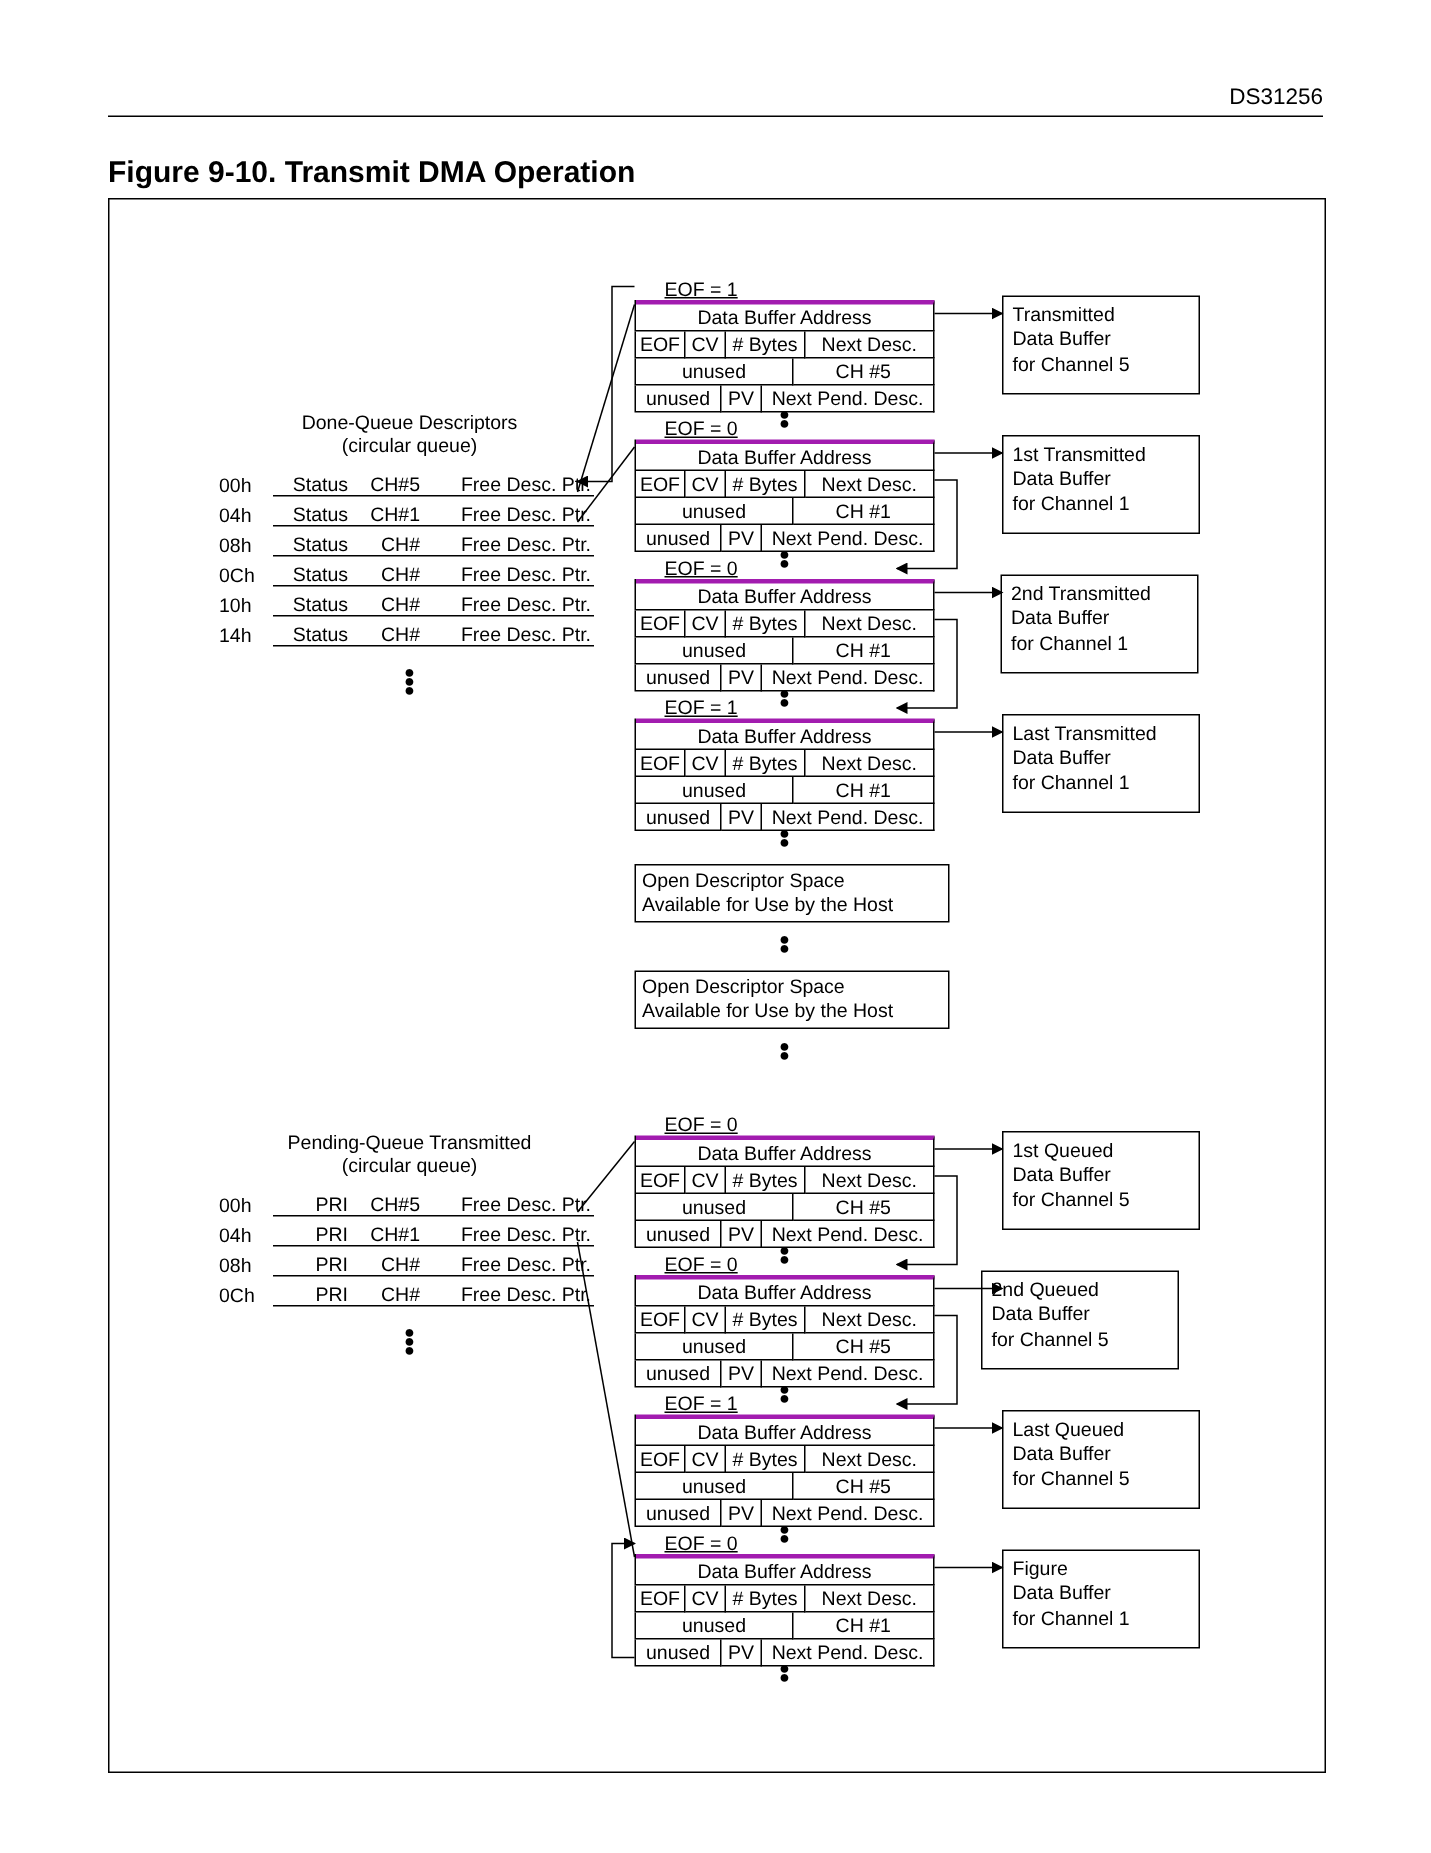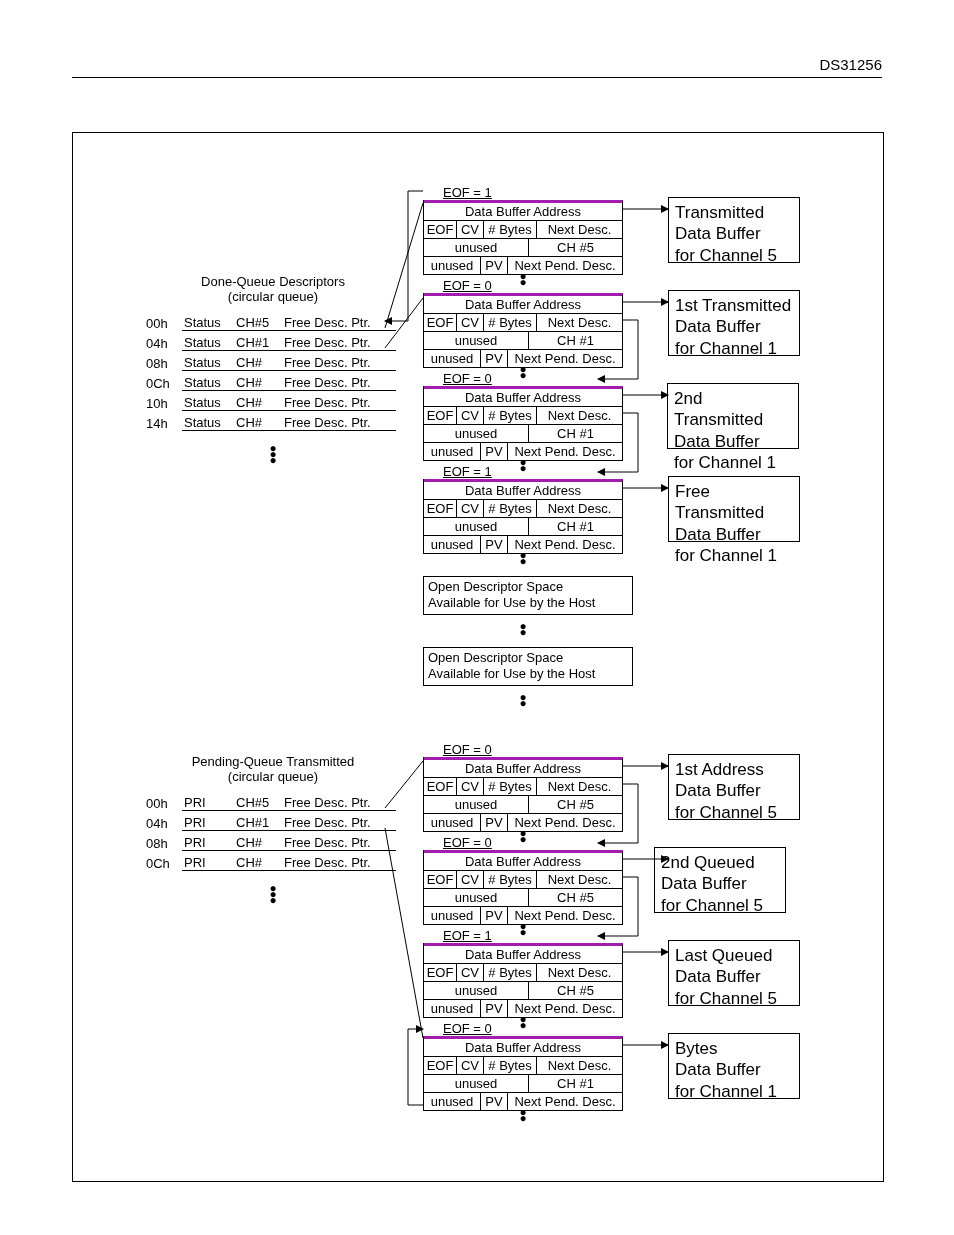--- a/index.html
+++ b/index.html
@@ -16,40 +16,41 @@
   .eof{position:absolute;font-size:13px;text-decoration:underline}
 
   .desc{position:absolute;width:200px;font-size:13px}
   .desc .row{display:flex;border-left:1px solid #000}
   .desc .cell{border-right:1px solid #000;border-bottom:1px solid #000;text-align:center;padding:0 2px;height:17px;line-height:17px;overflow:hidden}
   .desc .row:first-child .cell{border-top:3px solid #a21caf}
 
   .qtbl{position:absolute;font-size:13px}
   .qtbl .qrow{display:flex;height:20px;align-items:flex-end}
   .qtbl .addr{width:36px;text-align:left}
-  .qtbl .qc{border-bottom:1px solid #000;text-align:left;padding:0 2px}
+  .qtbl .qc{border-bottom:1px solid #000;text-align:right;padding:0 2px}
   .qtbl .qc1{width:48px}
   .qtbl .qc2{width:44px}
   .qtbl .qc3{width:110px}
 
   .open{position:absolute;font-size:13px;border:1px solid #000;width:200px;text-align:left;padding:2px 4px;line-height:1.25}
 
-  .buf{position:absolute;border:1px solid #000;width:118px;height:56px;font-size:17px;padding:4px 6px;line-height:1.25}
+  .buf{position:absolute;border:1px solid #000;width:118px;height:56px;font-size:13px;padding:4px 6px;line-height:1.25}
 
   .vdots{position:absolute;width:10px;text-align:center;font-size:12px;line-height:6px}
   .vdots span{display:block}
 
   svg.arrows{position:absolute;top:0;left:0;pointer-events:none}
 </style>
 </head>
 <body>
 
 <div class="page">
   <div class="hdr-id">DS31256</div>
   <div class="hdr-rule"></div>
+  <div class="fig-title">Figure 9-10. Transmit DMA Operation</div>
 
   <div class="frame">
 
     <div class="lbl lbl-c" style="top:142px;left:90px;width:220px">
       <span>Done-Queue Descriptors</span><br>
       <span>(circular queue)</span>
     </div>
 
     <div class="qtbl" style="top:178px;left:73px">
       <div class="qrow">
@@ -227,21 +228,21 @@
       <div class="row">
           <div class="cell" style="width:100px">unused</div>
           <div class="cell" style="flex:1"><span>CH #</span><span>1</span></div>
         </div>
       <div class="row">
           <div class="cell" style="width:52px">unused</div>
           <div class="cell" style="width:22px">PV</div>
           <div class="cell" style="flex:1">Next Pend. Desc.</div>
         </div>
     </div>
-    <div class="buf" style="top:343px;left:595px"><span>Free Transmitted</span><br><span>Data Buffer</span><br><span>for Channel 1</span></div>
+    <div class="buf" style="top:343px;left:595px"><span>Last Transmitted</span><br><span>Data Buffer</span><br><span>for Channel 1</span></div>
     <div class="vdots" style="top:419px;left:445px">
         <span>●</span>
         <span>●</span>
       </div>
 
     <div class="open" style="top:443px;left:350px">
       <span>Open Descriptor Space</span><br><span>Available for Use by the Host</span>
     </div>
     <div class="vdots" style="top:490px;left:445px">
         <span>●</span>
@@ -269,21 +270,21 @@
       <div class="row">
           <div class="cell" style="width:100px">unused</div>
           <div class="cell" style="flex:1"><span>CH #</span><span>5</span></div>
         </div>
       <div class="row">
           <div class="cell" style="width:52px">unused</div>
           <div class="cell" style="width:22px">PV</div>
           <div class="cell" style="flex:1">Next Pend. Desc.</div>
         </div>
     </div>
-    <div class="buf" style="top:621px;left:595px"><span>1st Address</span><br><span>Data Buffer</span><br><span>for Channel 5</span></div>
+    <div class="buf" style="top:621px;left:595px"><span>1st Queued</span><br><span>Data Buffer</span><br><span>for Channel 5</span></div>
     <div class="vdots" style="top:697px;left:445px">
         <span>●</span>
         <span>●</span>
       </div>
 
     <div class="eof" style="top:702px;left:370px">EOF = 0</div>
     <div class="desc" style="top:717px;left:350px">
       <div class="row">
           <div class="cell" style="flex:1">Data Buffer Address</div>
         </div>
@@ -350,21 +351,21 @@
       <div class="row">
           <div class="cell" style="width:100px">unused</div>
           <div class="cell" style="flex:1"><span>CH #</span><span>1</span></div>
         </div>
       <div class="row">
           <div class="cell" style="width:52px">unused</div>
           <div class="cell" style="width:22px">PV</div>
           <div class="cell" style="flex:1">Next Pend. Desc.</div>
         </div>
     </div>
-    <div class="buf" style="top:900px;left:595px"><span>Bytes</span><br><span>Data Buffer</span><br><span>for Channel 1</span></div>
+    <div class="buf" style="top:900px;left:595px"><span>Figure</span><br><span>Data Buffer</span><br><span>for Channel 1</span></div>
     <div class="vdots" style="top:976px;left:445px">
         <span>●</span>
         <span>●</span>
       </div>
 
     <svg class="arrows" width="810" height="1048">
       <defs>
         <marker id="ah" markerWidth="8" markerHeight="8" refX="7" refY="4" orient="auto">
           <path d="M0,0 L8,4 L0,8 Z" fill="#000"></path>
         </marker>

